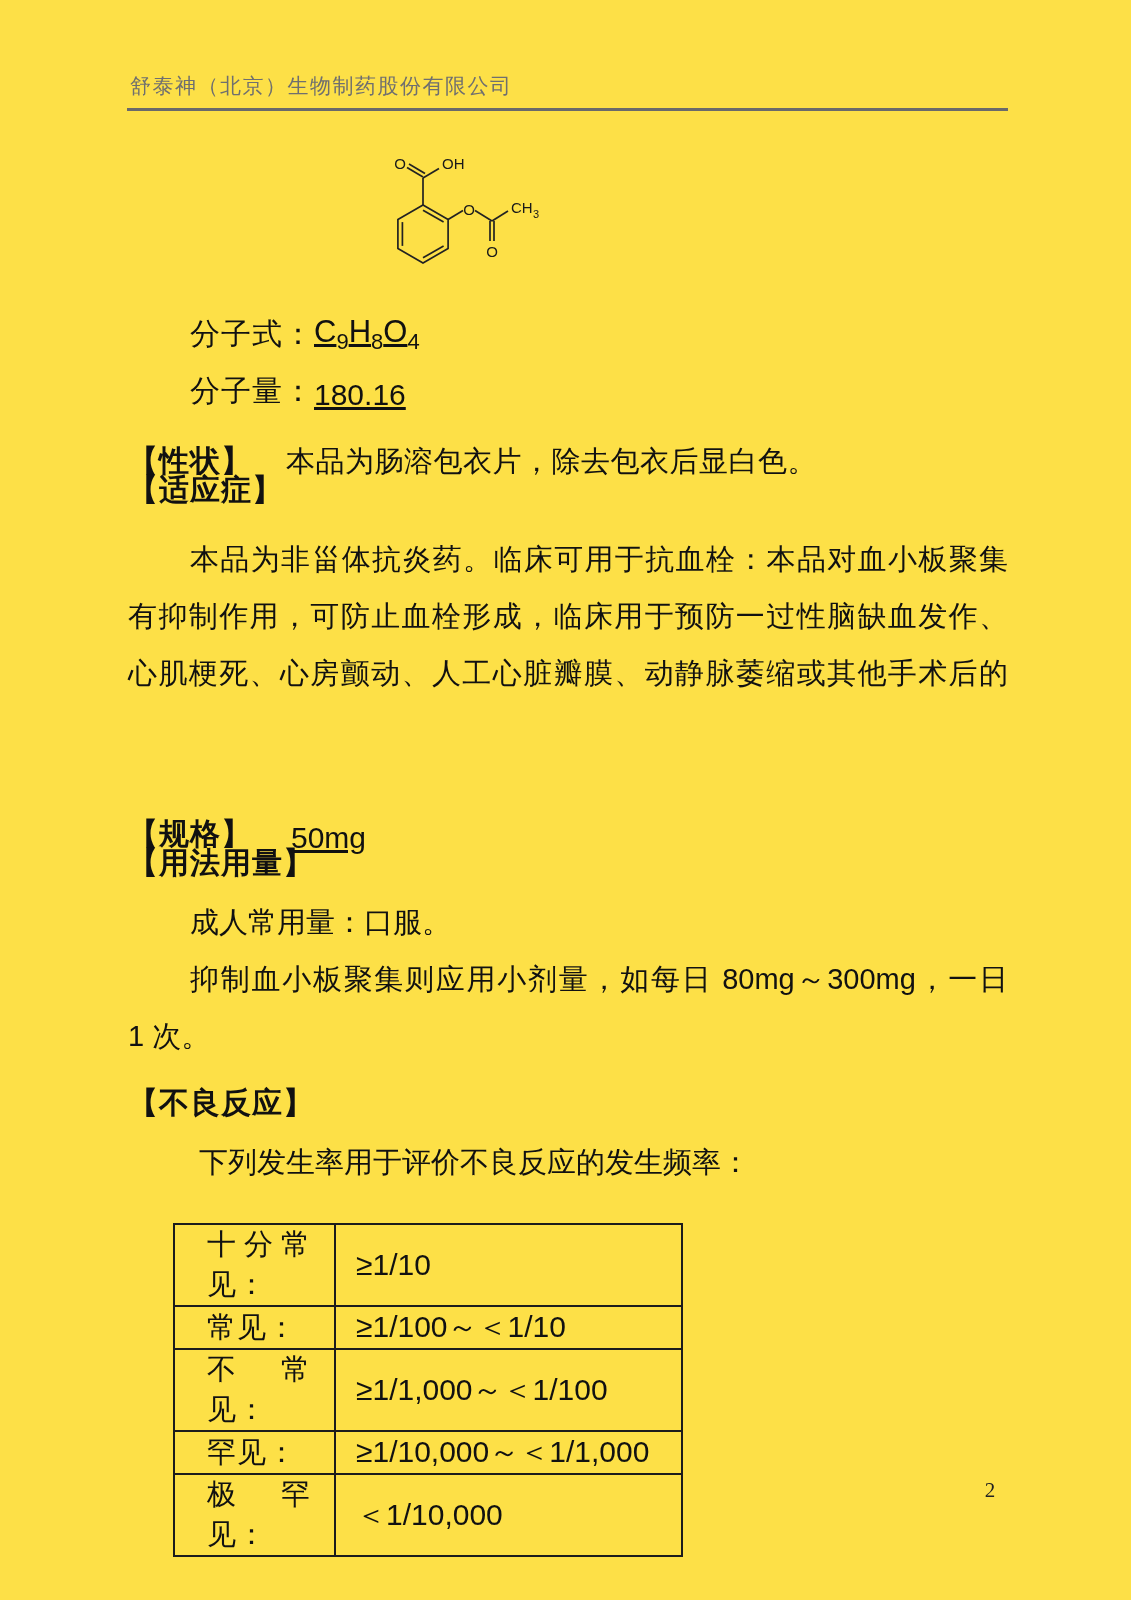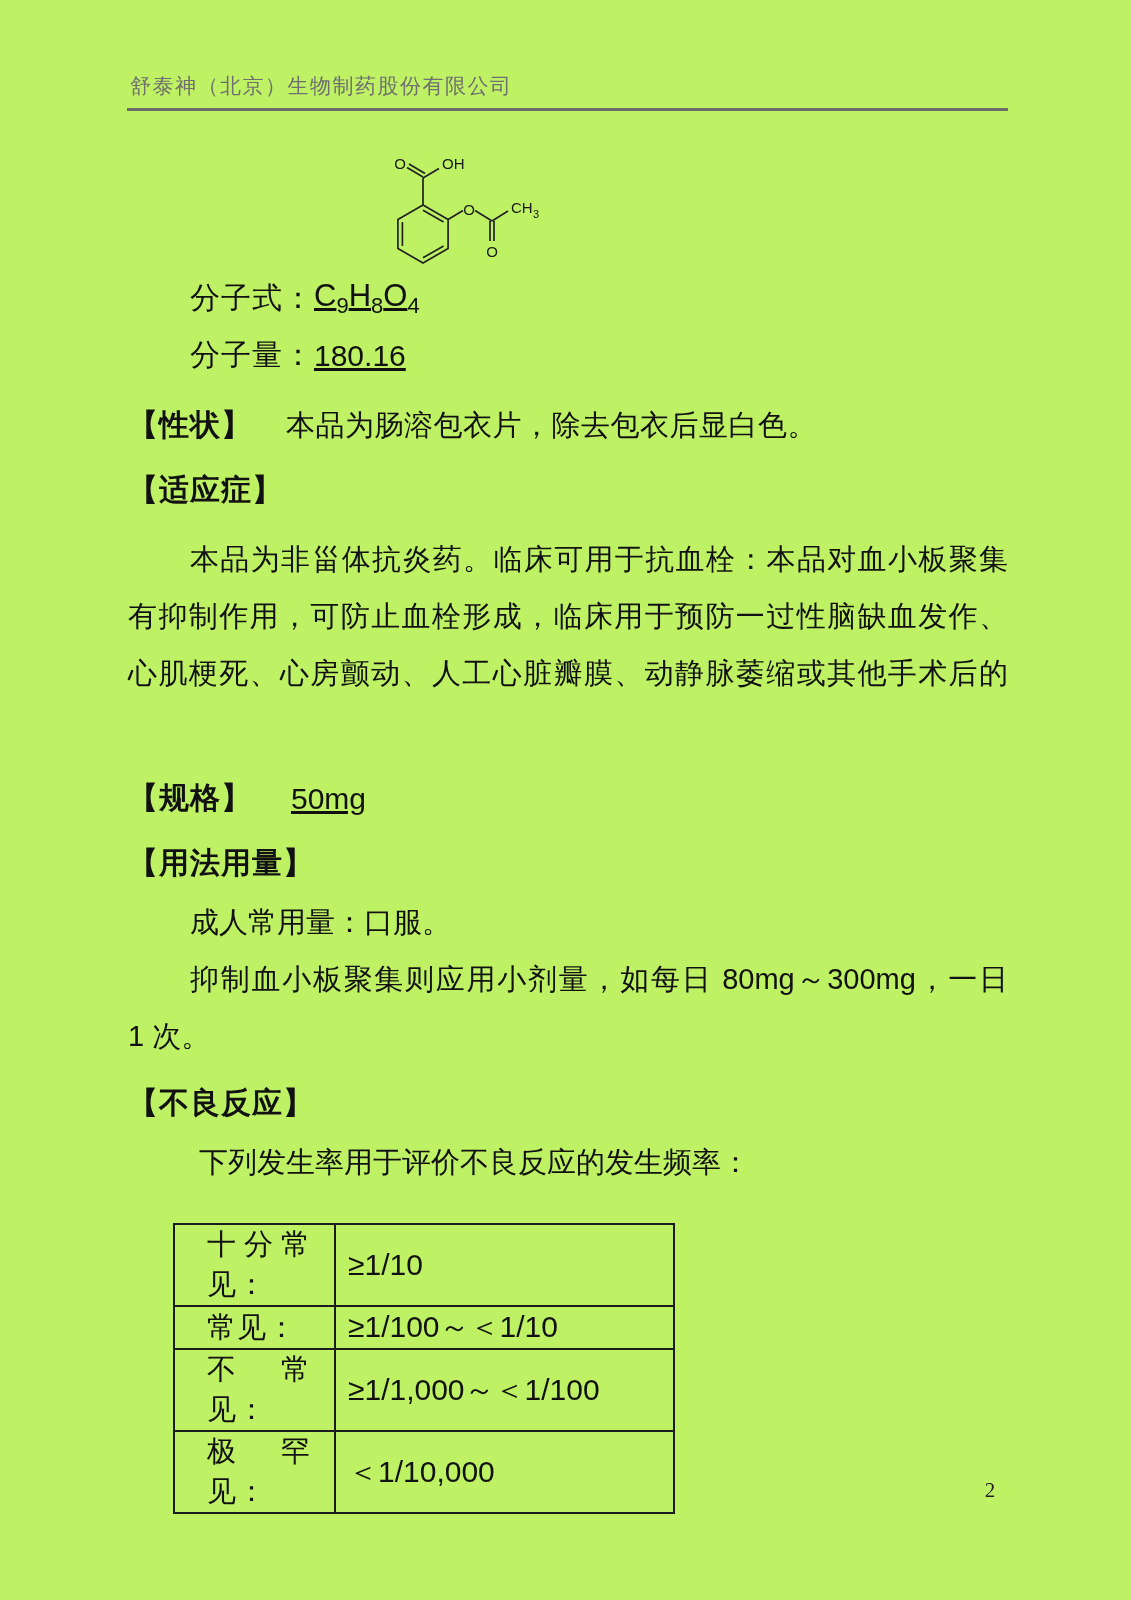--- a/index.html
+++ b/index.html
@@ -1,20 +1,20 @@
 <!DOCTYPE html>
 <html><head>
 <meta charset="utf-8">
 <style>
   html,body{margin:0;padding:0;background:#e8e8e8;}
   .page{
     position:relative;
     width:1131px;height:1600px;
     margin:0 auto;
-    background:#bef264;
+    background:#fde047;
     font-family:"Liberation Sans", sans-serif;
     color:#111111;
     overflow:hidden;
   }
   .abs{position:absolute;}
   .company{
     left:130px;top:72px;
     font-size:21px;color:#6f6f6f;letter-spacing:1.5px;
     font-family:"Liberation Serif", serif;
   }
@@ -24,21 +24,21 @@
   }
   .struct{left:383px;top:144px;}
   .struct text{font-family:"Liberation Sans", sans-serif;fill:#1a1a1a;}
   .formula-row{left:190px;top:278px;font-size:30px;}
   .label-cjk{letter-spacing:1px;}
   .formula{font-size:31px;}
   .formula sub{font-size:22px;}
   .weight-row{left:190px;top:335px;font-size:30px;}
   .num{font-family:"Liberation Sans", sans-serif;text-decoration:underline;}
   .sec-title{font-weight:bold;font-size:30px;letter-spacing:1px;white-space:nowrap;}
-  .inline-row{display:flex;align-items:center;}
+  .inline-row{display:flex;align-items:flex-end;margin-top:36px;}
   .row-xingzhuang{left:128px;top:405px;}
   .row-xingzhuang .body-text{margin-left:34px;}
   .body-text{font-size:29px;letter-spacing:0.5px;white-space:nowrap;}
   .title-shiyingzheng{left:128px;top:470px;}
   .para-line{
     font-size:29px;height:40px;
     text-align:justify;text-align-last:justify;
     text-justify:inter-character;
   }
   .para-line.no-just{text-align:left;text-align-last:left;white-space:nowrap;}
@@ -57,21 +57,21 @@
   .freq-table{
     left:173px;top:1223px;
     border-collapse:collapse;table-layout:fixed;
   }
   .freq-table td{
     border:2px solid #1c1c1c;
     vertical-align:middle;
     padding:0;
   }
   .freq-table td.c1{width:127px;padding-left:32px;}
-  .freq-table td.c2{width:325px;padding-left:12px;}
+  .freq-table td.c2{width:325px;padding-left:20px;}
   .cell-label{
     font-size:29px;letter-spacing:1px;
     width:104px;
     text-align:justify;text-justify:inter-character;
   }
   .cell-value{
     font-family:"Liberation Sans", sans-serif;
     font-size:30px;font-weight:bold;font-weight:normal;
   }
   .r1{height:80px;} .r2,.r3,.r4,.r5{height:42px;margin-left:40px;}
@@ -162,20 +162,26 @@
             <div class="cell-label">常见：</div>
           </td>
         <td class="c2"><span class="cell-value">≥1/100～＜1/10</span></td>
       </tr>
       <tr class="r3">
         <td class="c1">
             <div class="cell-label">不常见：</div>
           </td>
         <td class="c2"><span class="cell-value">≥1/1,000～＜1/100</span></td>
       </tr>
+      <tr class="r4">
+        <td class="c1">
+            <div class="cell-label">罕见：</div>
+          </td>
+        <td class="c2"><span class="cell-value">≥1/10,000～＜1/1,000</span></td>
+      </tr>
       <tr class="r5">
         <td class="c1">
             <div class="cell-label">极罕见：</div>
           </td>
         <td class="c2"><span class="cell-value">＜1/10,000</span></td>
       </tr>
     </tbody>
   </table>
 
   <div class="abs pagenum">2</div>

